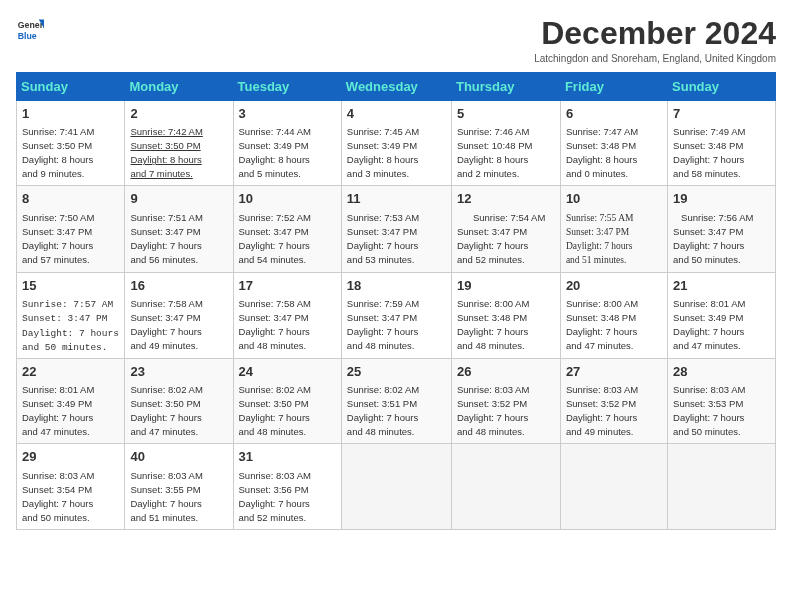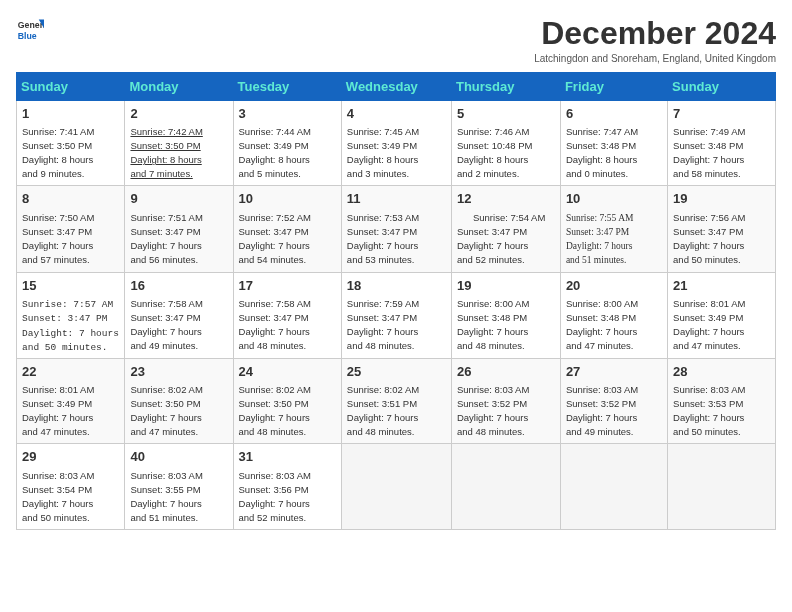--- a/index.html
+++ b/index.html
@@ -156,21 +156,21 @@
 Daylight: 7 hours
 and 53 minutes.</span></td>
         <td><span class="day-number">12</span><span class="day-info" style="white-space: pre-line; margin-left: 16px;">Sunrise: 7:54 AM
 Sunset: 3:47 PM
 Daylight: 7 hours
 and 52 minutes.</span></td>
         <td><span class="day-number">10</span><span class="day-info" style="white-space: pre-line; font-family: Liberation Serif, serif;">Sunrise: 7:55 AM
 Sunset: 3:47 PM
 Daylight: 7 hours
 and 51 minutes.</span></td>
-        <td><span class="day-number">19</span><span class="day-info" style="white-space: pre-line;">Sunrise: 7:56 AM
+        <td><span class="day-number">19</span><span class="day-info" style="white-space: pre-line; margin-left: 8px;">Sunrise: 7:56 AM
 Sunset: 3:47 PM
 Daylight: 7 hours
 and 50 minutes.</span></td>
       </tr>
       <tr>
         <td><span class="day-number">15</span><span class="day-info" style="white-space: pre-line; font-family: Liberation Mono, monospace;">Sunrise: 7:57 AM
 Sunset: 3:47 PM
 Daylight: 7 hours
 and 50 minutes.</span></td>
         <td><span class="day-number">16</span><span class="day-info" style="white-space: pre-line;">Sunrise: 7:58 AM

